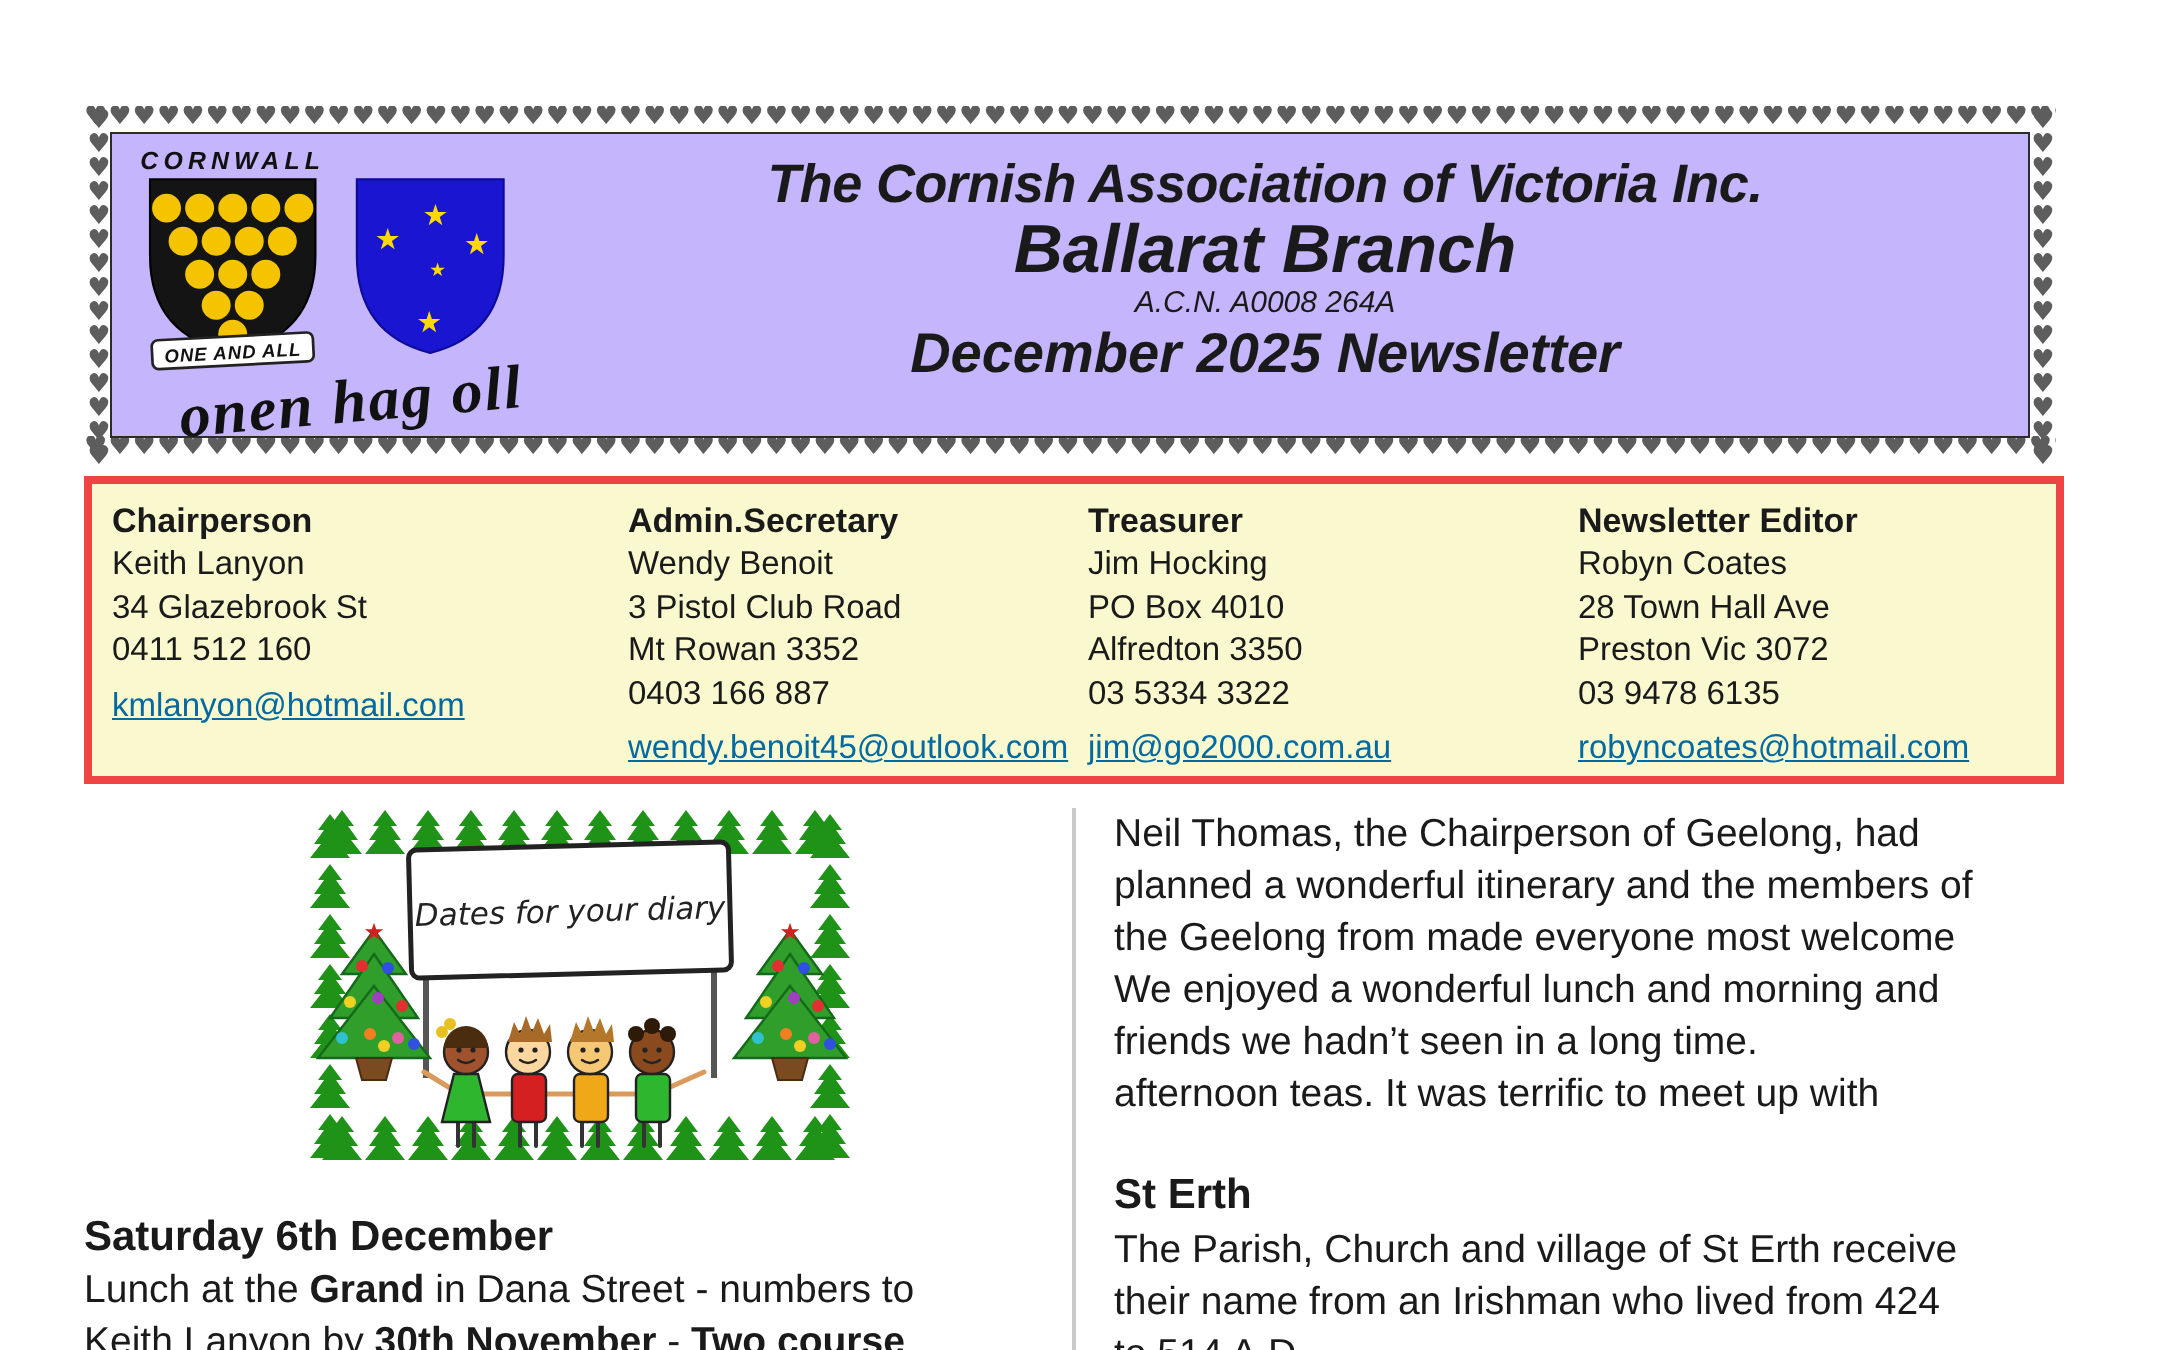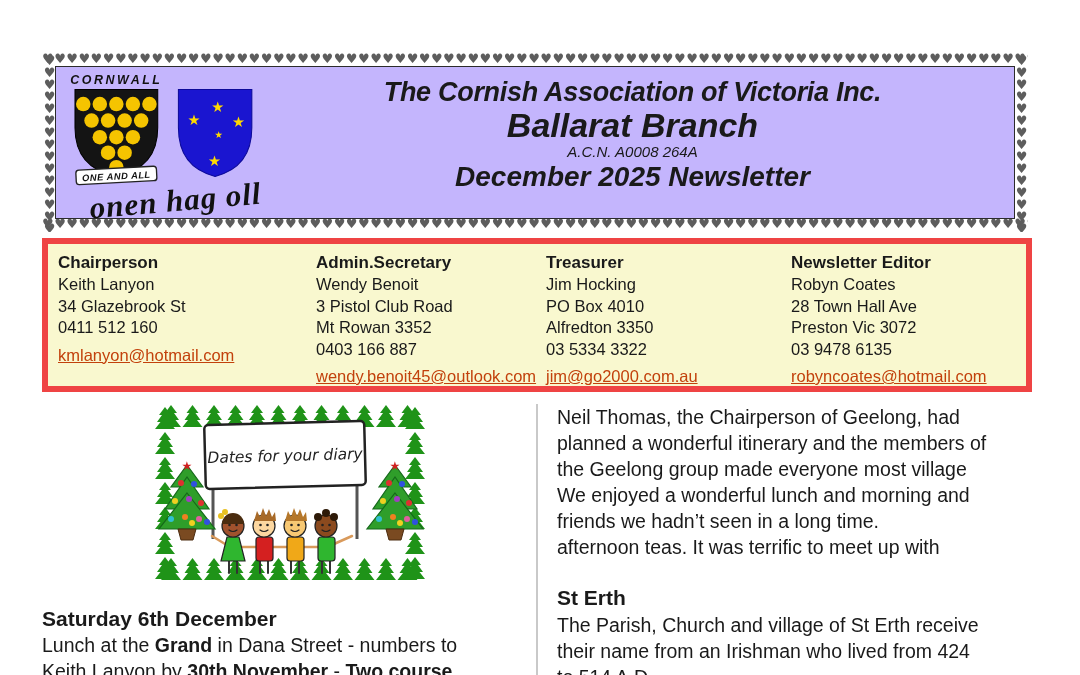--- a/index.html
+++ b/index.html
@@ -26,28 +26,28 @@
          font-size:31px;color:#111;transform:rotate(-5deg);letter-spacing:1px;}
 
   .title-block{position:absolute;left:225px;right:30px;top:9px;text-align:center;}
   .org-title{font-size:27px;font-weight:700;line-height:33px;letter-spacing:-0.3px;}
   .branch-title{font-size:34px;font-weight:700;line-height:33px;}
   .acn{font-size:15px;line-height:20px;}
   .issue-title{font-size:28px;font-weight:700;line-height:30px;}
 
   
   .contacts{position:absolute;left:42px;top:238px;width:990px;height:154px;
-            background:#f9f8cf;border:6px solid #ef4444;box-sizing:border-box;
+            background:#f9f8cf;border:4px solid #ef4444;box-sizing:border-box;
             display:grid;grid-template-columns:258px 230px 245px auto;
             padding:8px 0 0 10px;}
   .contact-col{}
   .contact-role{font-size:17px;font-weight:700;line-height:22px;}
   .contact-line{font-size:16.5px;line-height:21.5px;}
   .contact-email{display:inline-block;margin-top:7px;font-size:16.5px;
-                 color:#c2410c;text-decoration:underline;}
+                 color:#0369a1;text-decoration:underline;}
 
   
   .col-divider{position:absolute;left:536px;top:404px;width:2px;height:271px;background:#c9c9c9;}
 
   .clipart{position:absolute;left:155px;top:405px;}
 
   .left-text{position:absolute;left:42px;top:606px;width:478px;font-size:19.5px;line-height:26px;}
   .event-heading{font-size:21px;font-weight:700;line-height:26px;}
   .b{font-weight:700;}
 
@@ -300,21 +300,21 @@
 
   <div class="left-text">
     <div class="event-heading">Saturday 6th December</div>
     <div class="para-line"><span>Lunch at the </span><span class="b">Grand</span><span> in Dana Street - numbers to</span></div>
     <div class="para-line"><span>Keith Lanyon by </span><span class="b">30th November</span><span> - </span><span class="b">Two course</span></div>
   </div>
 
   <div class="right-text">
     <div class="para-line">Neil Thomas, the Chairperson of Geelong, had</div>
     <div class="para-line">planned a wonderful itinerary and the members of</div>
-    <div class="para-line">the Geelong group made everyone most village</div>
+    <div class="para-line">the Geelong from made everyone most welcome</div>
     <div class="para-line">We enjoyed a wonderful lunch and morning and</div>
     <div class="para-line">friends we hadn’t seen in a long time.</div>
     <div class="para-line">afternoon teas. It was terrific to meet up with</div>
     <div class="sub-heading">St Erth</div>
     <div class="para-line">The  Parish, Church and  village of St Erth receive</div>
     <div class="para-line">their name  from an Irishman who lived from 424</div>
     <div class="para-line">to 514 A.D.</div>
   </div>
 
 </div>

